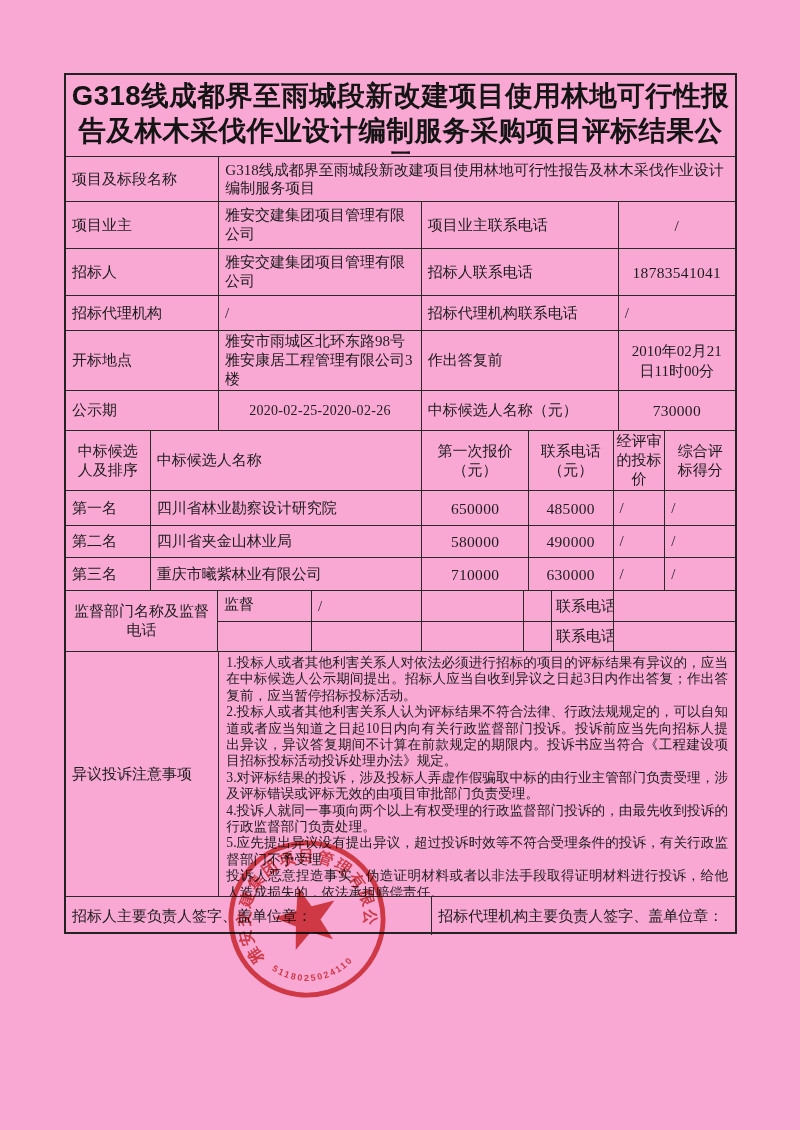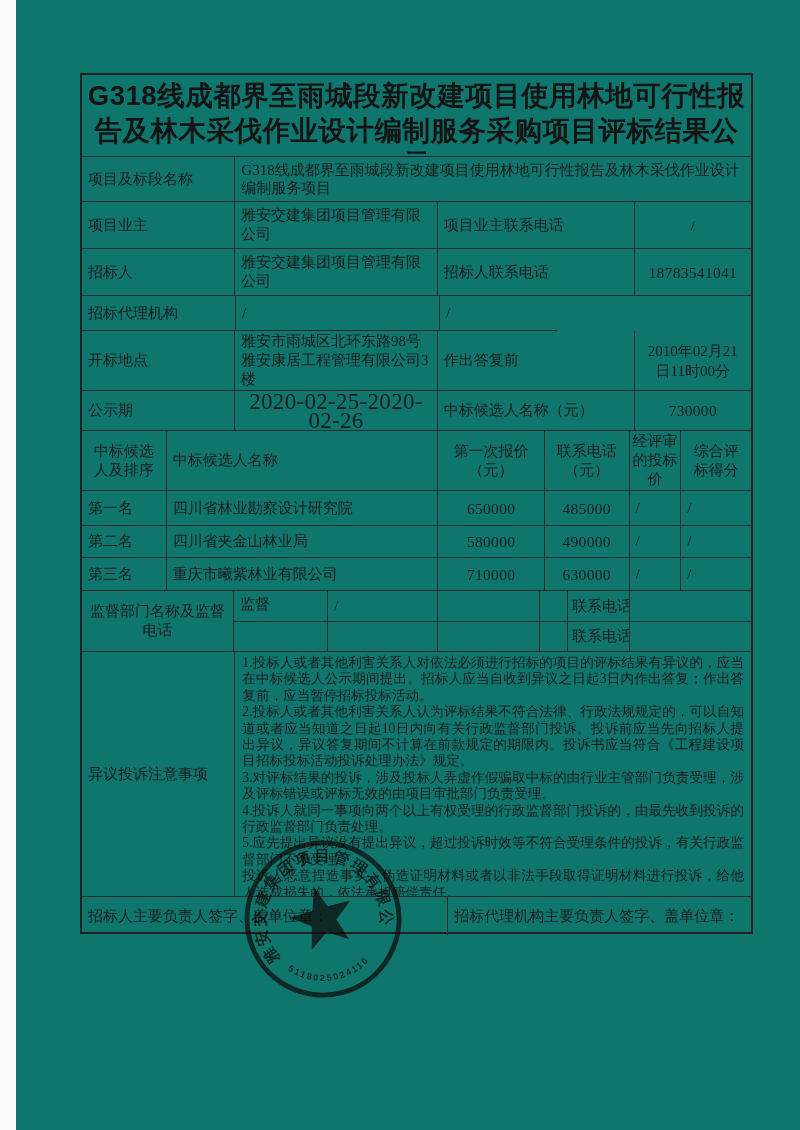--- a/index.html
+++ b/index.html
@@ -4,21 +4,21 @@
 <style>
   * { margin:0; padding:0; box-sizing:border-box; }
   html,body { width:800px; height:1130px; }
   body {
     background:#fbfbf9;
     font-family:"Liberation Serif","DejaVu Serif",serif;
     color:#1c1c1c;
     position:relative;
     overflow:hidden;
   }
-  .page { position:absolute; inset:0; background:#0f766e;margin-left:16px; }
+  .page { position:absolute; inset:0; background:#f9a8d4; }
   .doc {
     position:absolute; left:64px; top:73px; width:673px; height:861px;
     border:2px solid #222;
   }
   .row { display:flex; width:100%; }
   .cell {
     border-right:1.5px solid #2a2a2a;
     border-bottom:1.5px solid #2a2a2a;
     display:flex; align-items:center;
     padding:2px 6px;
@@ -90,37 +90,38 @@
       <div class="cell" style="width:204px">
           <span class="wrapval">雅安交建集团项目管理有限公司</span>
         </div>
       <div class="cell" style="width:198px">招标人联系电话</div>
       <div class="cell last num" style="width:117px">18783541041</div>
     </div>
 
     <div class="row" style="height:35px">
       <div class="cell" style="width:154px">招标代理机构</div>
       <div class="cell" style="width:204px">/</div>
+      <div class="cell" style="width:198px">招标代理机构联系电话</div>
       <div class="cell last" style="width:117px">/</div>
     </div>
 
     <div class="row" style="height:60px">
       <div class="cell" style="width:154px">开标地点</div>
       <div class="cell" style="width:204px">
           <span class="wrapval">雅安市雨城区北环东路98号雅安康居工程管理有限公司3楼</span>
         </div>
       <div class="cell" style="width:198px">作出答复前</div>
       <div class="cell last center" style="width:117px;line-height:20px">
           <span class="wrapval" style="text-align:center">2010年02月21日11时00分</span>
         </div>
     </div>
 
     <div class="row" style="height:40px">
       <div class="cell" style="width:154px">公示期</div>
-      <div class="cell num" style="width:204px;font-size:23px">2020-02-25-2020-02-26</div>
+      <div class="cell num" style="width:204px;font-size:14px">2020-02-25-2020-02-26</div>
       <div class="cell" style="width:198px">中标候选人名称（元）</div>
       <div class="cell last num" style="width:117px">730000</div>
     </div>
 
     <div class="row" style="height:60px">
       <div class="cell center" style="width:85px">中标候选人及排序</div>
       <div class="cell center" style="width:273px">中标候选人名称</div>
       <div class="cell center" style="width:107px;padding:2px 14px">第一次报价（元）</div>
       <div class="cell center" style="width:85px;padding:2px 10px">联系电话（元）</div>
       <div class="cell center" style="width:52px;padding:2px 2px">经评审的投标价</div>

